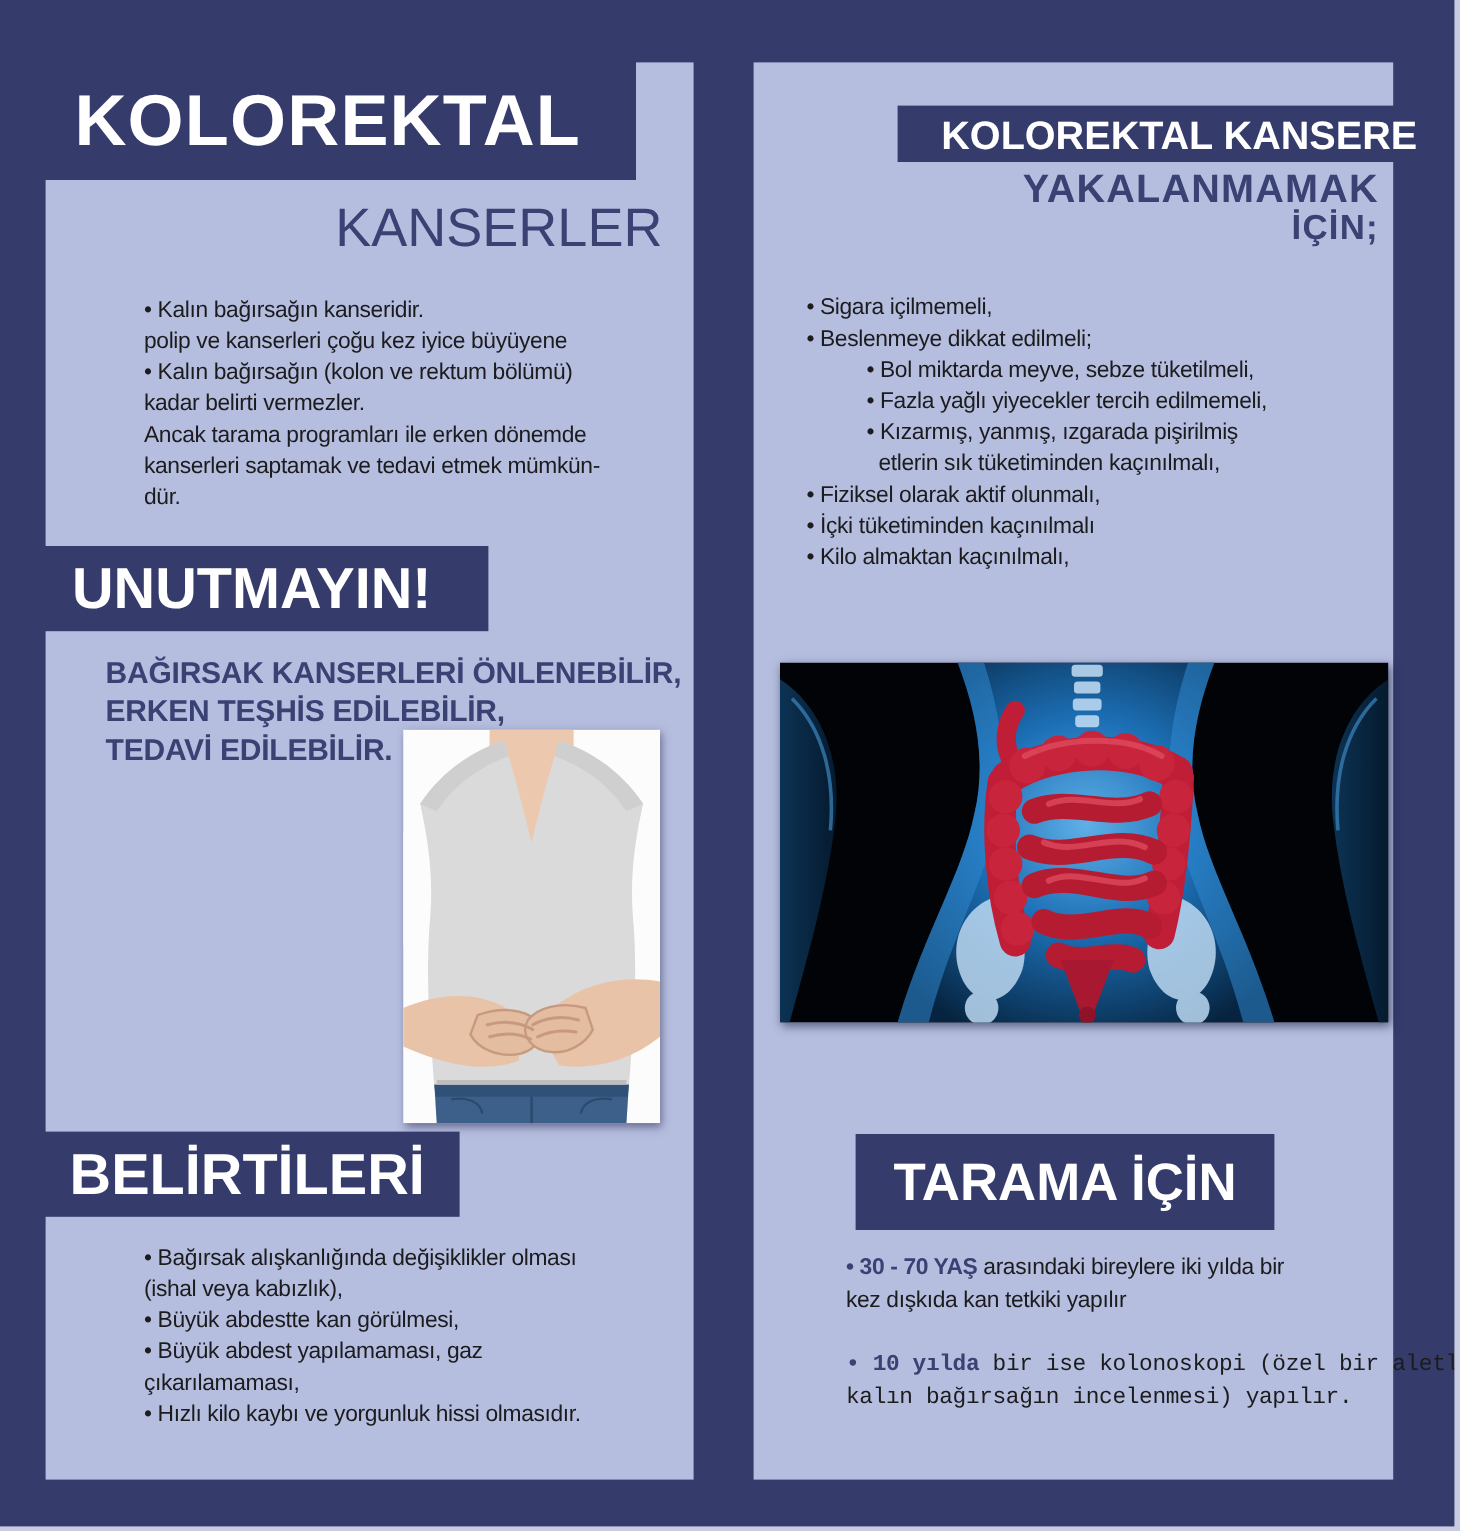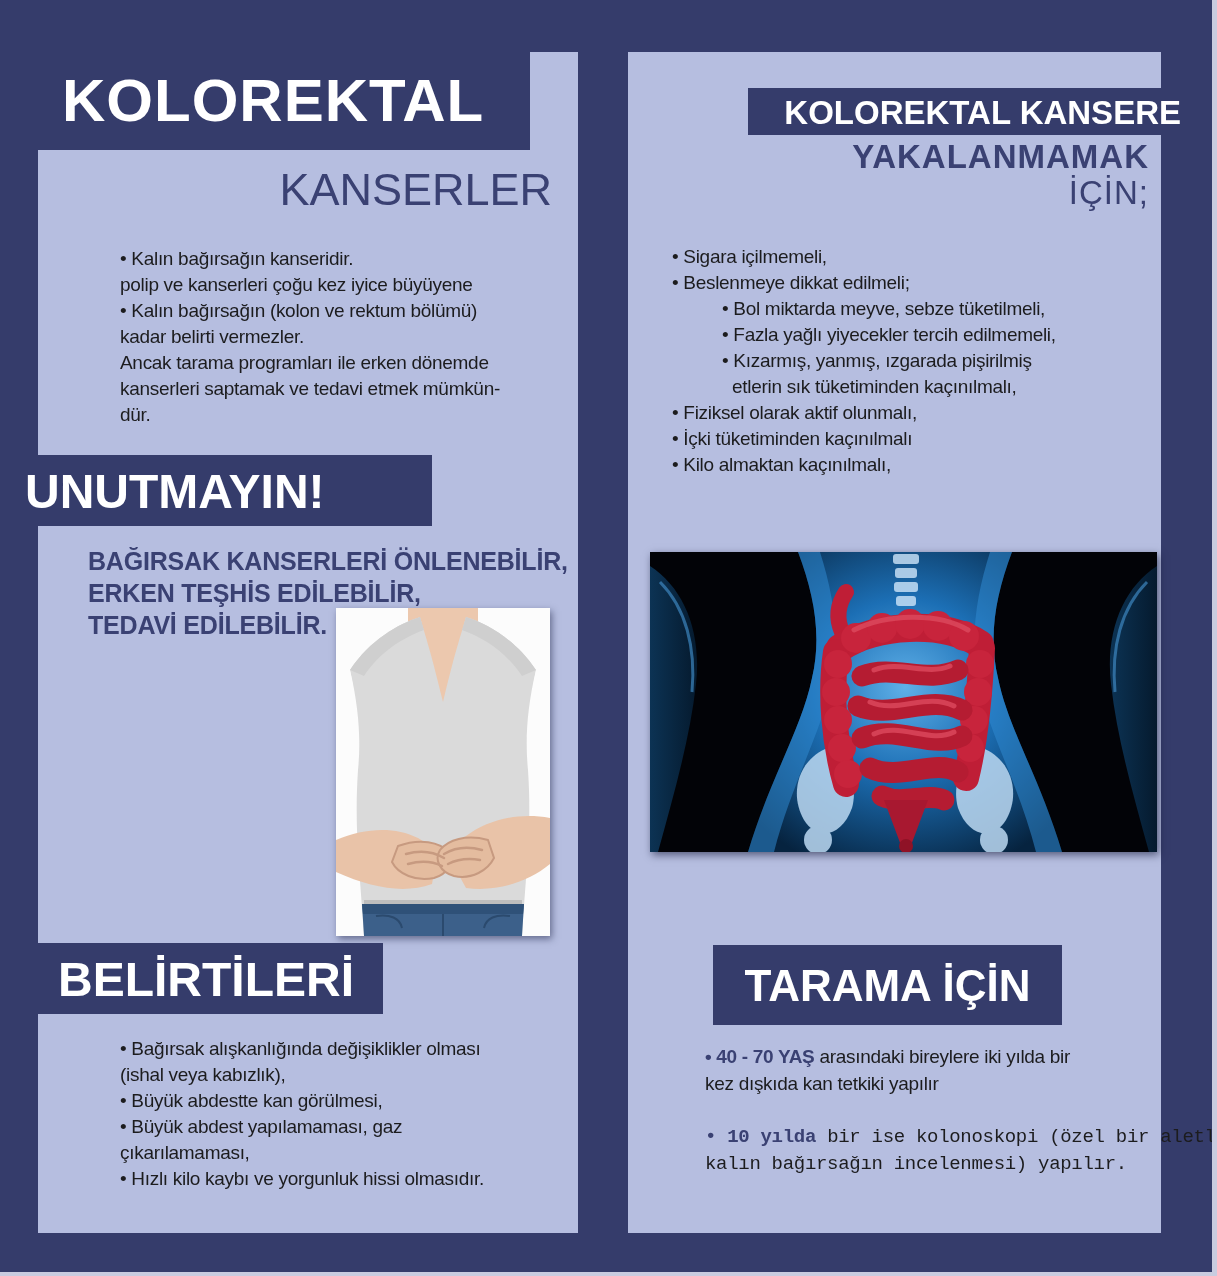--- a/index.html
+++ b/index.html
@@ -16,31 +16,31 @@
 
   .edge-right{position:absolute;right:0;top:0;width:5px;height:100%;background:#c9cce0;}
   .edge-bottom{position:absolute;left:0;bottom:0;width:100%;height:4px;background:#c9cce0;}
 
   .band{position:absolute;background:#353c6b;color:#ffffff;font-weight:700;}
   .band-kolorektal{left:0;top:45px;width:530px;height:105px;line-height:112px;
     font-size:60px;padding-left:62px;letter-spacing:1px;box-sizing:border-box;}
   .kanserler{position:absolute;left:38px;top:164px;width:527px;box-sizing:border-box;
     padding-right:13px;text-align:right;font-size:45px;font-weight:400;color:#3a4173;}
   .band-unutmayin{left:0;top:455px;width:407px;height:71px;line-height:73px;
-    font-size:48px;box-sizing:border-box;margin-left:25px;}
+    font-size:48px;padding-left:60px;box-sizing:border-box;}
   .band-belirtileri{left:0;top:943px;width:383px;height:71px;line-height:73px;
     font-size:48px;padding-left:58px;box-sizing:border-box;}
   .band-kolorektal-kansere{left:716px;top:88px;width:445px;height:47px;line-height:49px;
     font-size:33px;text-align:right;padding-right:12px;box-sizing:border-box;margin-left:32px;}
   .band-tarama{left:713px;top:945px;width:349px;height:80px;line-height:82px;
     font-size:44px;text-align:center;}
 
   .subtitle-right{position:absolute;left:716px;width:433px;text-align:right;color:#3a4173;}
   .yakalanmamak{top:138px;font-size:33px;font-weight:600;letter-spacing:1px;}
-  .icin{top:174px;font-size:33px;font-weight:400;letter-spacing:1px;}
+  .icin{top:174px;font-size:29px;font-weight:700;letter-spacing:1px;}
 
   .tx{position:absolute;color:#1c1c1e;font-size:19px;letter-spacing:-0.3px;}
   .tx .ln{white-space:nowrap;line-height:26px;}
   .intro{left:120px;top:246px;}
   .symptoms-list{left:120px;top:1036px;}
   .prevention{left:672px;top:244px;}
   .prevention .ind1{margin-left:50px;}
   .prevention .ind1b{margin-left:60px;}
 
   .remember{position:absolute;left:88px;top:545px;color:#3a4173;
@@ -237,21 +237,21 @@
         <path d="M220,150 C248,162 276,140 304,154"></path>
         <path d="M224,182 C250,170 280,192 304,180"></path>
         <path d="M204,78 C236,62 288,60 318,78"></path>
       </g>
     </svg>
   </div>
 
   <div class="band band-tarama">TARAMA İÇİN</div>
 
   <div class="screening screen-1">
-    <div class="ln"><span class="hl">• 40 - 70 YAŞ</span><span> arasındaki bireylere iki yılda bir</span></div>
+    <div class="ln"><span class="hl">• 30 - 70 YAŞ</span><span> arasındaki bireylere iki yılda bir</span></div>
     <div class="ln">kez dışkıda kan tetkiki yapılır</div>
   </div>
 
   <div class="screening screen-2">
     <div class="ln"><span class="hl">• 10 yılda</span><span> bir ise kolonoskopi (özel bir aletle</span></div>
     <div class="ln">kalın bağırsağın incelenmesi) yapılır.</div>
   </div>
 
   <div class="edge-right"></div>
   <div class="edge-bottom"></div>

